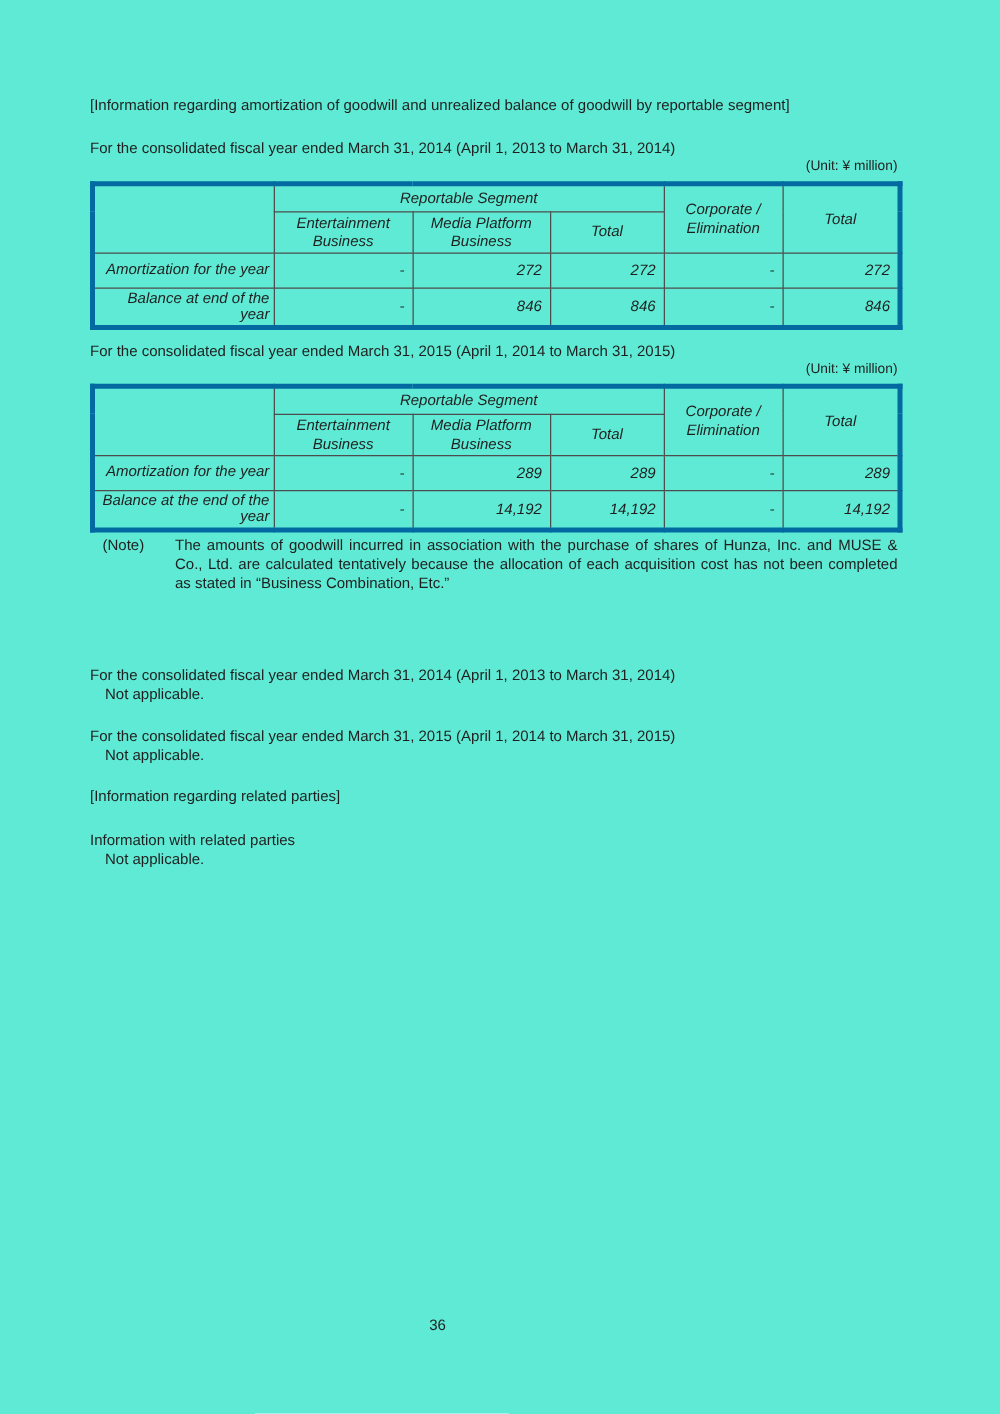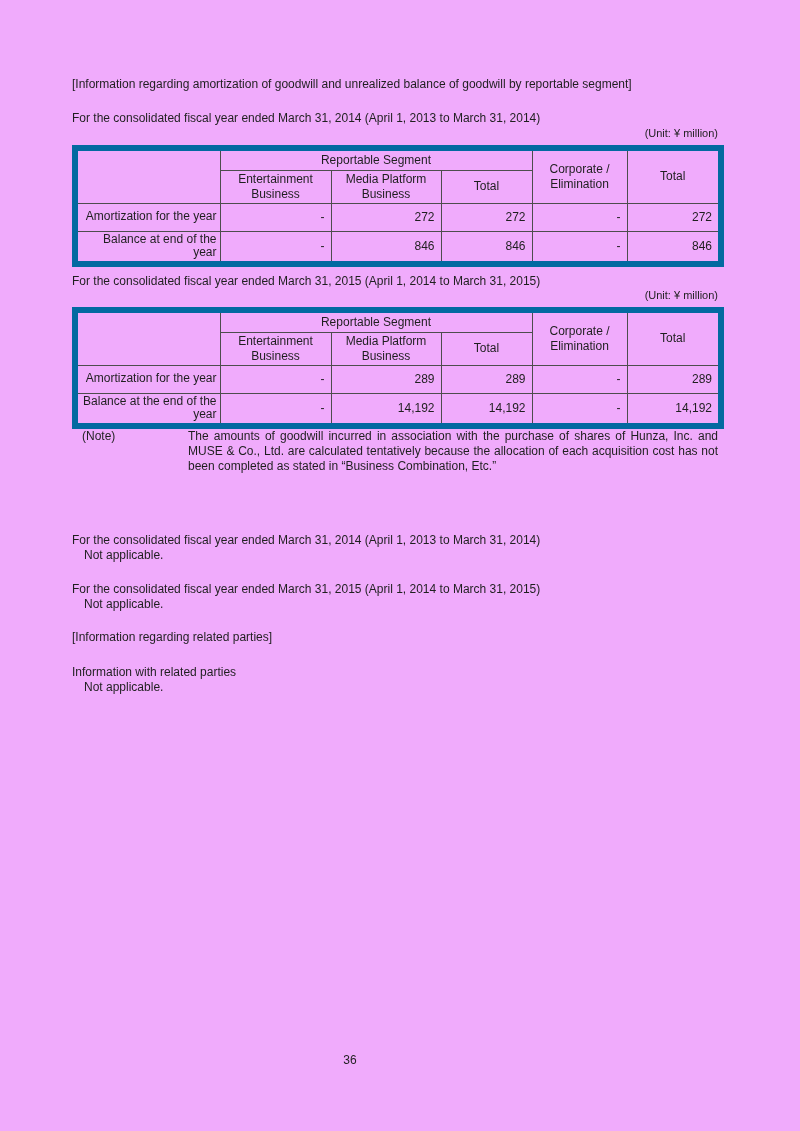--- a/index.html
+++ b/index.html
@@ -2,34 +2,35 @@
 <html><head>
 <meta charset="utf-8">
 <style>
   * { margin: 0; padding: 0; box-sizing: border-box; }
   html, body { background: #ffffff; }
   body { font-family: "Liberation Sans", sans-serif; color: #1f1f1f; }
   .page {
     position: relative;
     width: 800px;
     height: 1131px;
-    background: #f0abfc;
+    background: #5eead4;
     font-size: 12px;
     line-height: 1.2;
     overflow: hidden;
   }
   .block { position: absolute; left: 72px; width: 646px; }
 
   .unit { text-align: right; font-size: 11px; }
 
   table.seg {
     width: 646px;
     border-collapse: collapse;
     table-layout: fixed;
-    border: 6px solid #0369a1;
+    border: 4px solid #0369a1;
+    font-style: italic;
   }
   table.seg th, table.seg td {
     border: 1px solid #4d4d4d;
     font-weight: normal;
     font-size: 12px;
     vertical-align: middle;
   }
   table.seg th { text-align: center; padding: 1px 2px; line-height: 1.25; }
   tr.hrow1 th, tr.hrow1 td { height: 22px; }
   tr.hrow2 th { height: 30px; }
@@ -37,21 +38,21 @@
   td.rowlabel {
     text-align: right;
     padding: 1px 3px 1px 4px;
     line-height: 1.15;
     vertical-align: middle;
   }
   td.num { text-align: right; padding-right: 6px; }
 
   .noterow { display: flex; justify-content: space-between; }
   .notelabel { width: 68px; padding-left: 10px; flex: none; }
-  .notetext { width: 578px; text-align: justify; line-height: 1.26; margin-left: 48px; }
+  .notetext { width: 578px; text-align: justify; line-height: 1.26; }
 
   .indent { padding-left: 12px; }
 
   .pagenum { position: absolute; left: 0; width: 700px; text-align: center; }
 </style>
 </head>
 <body>
 
 <div class="page">
 

